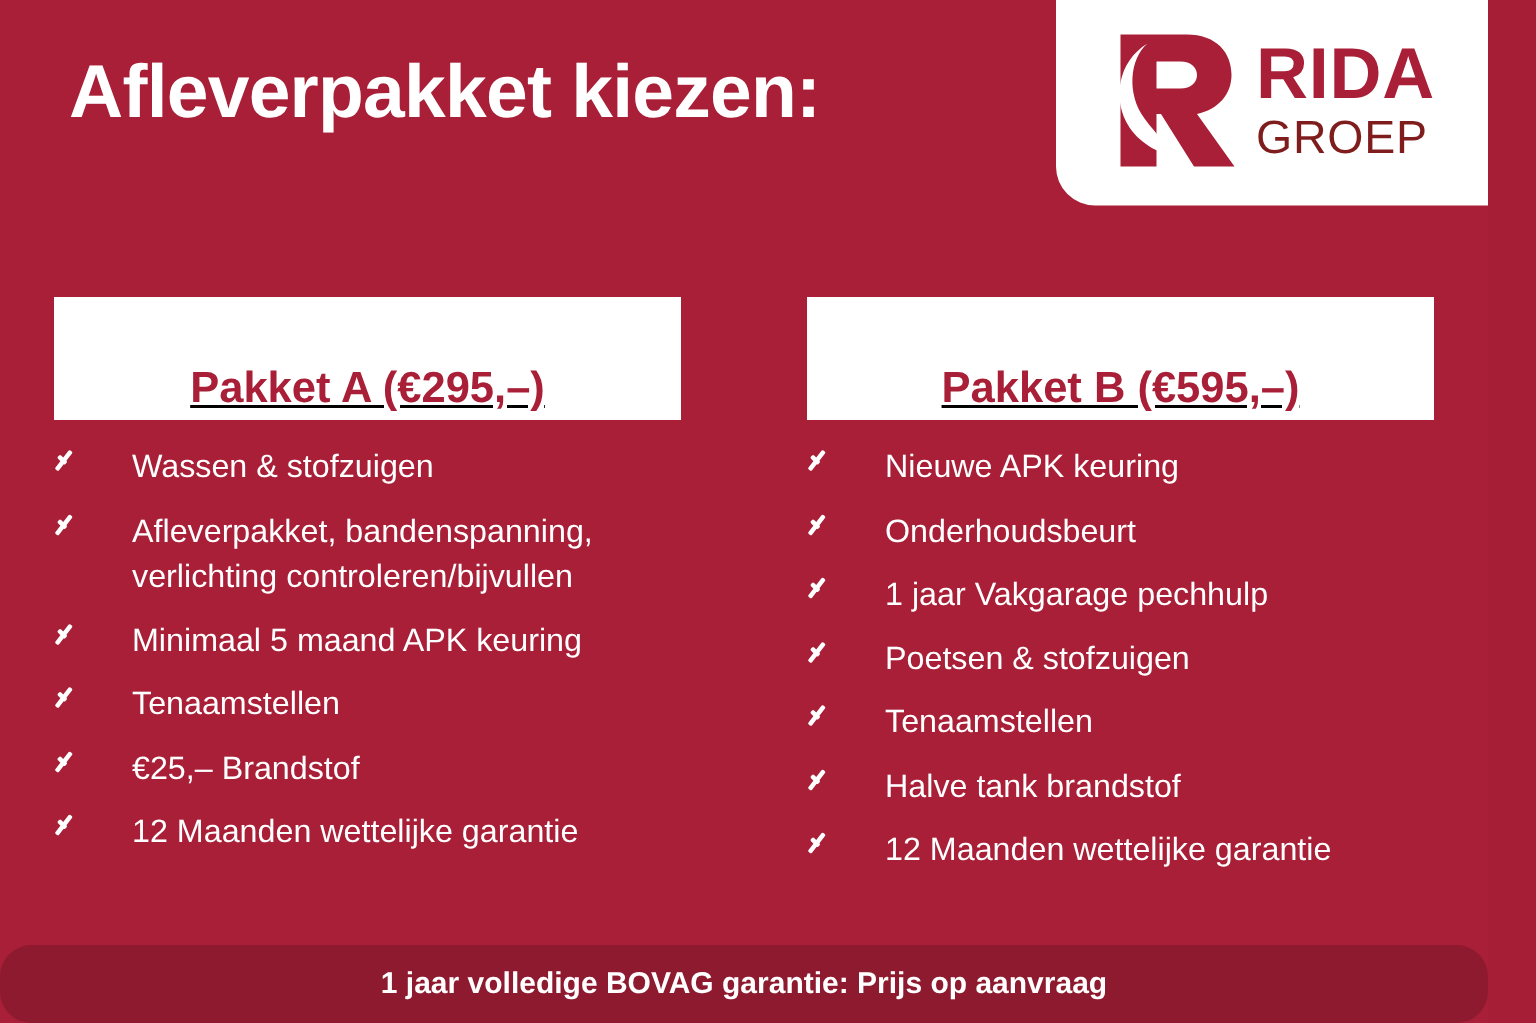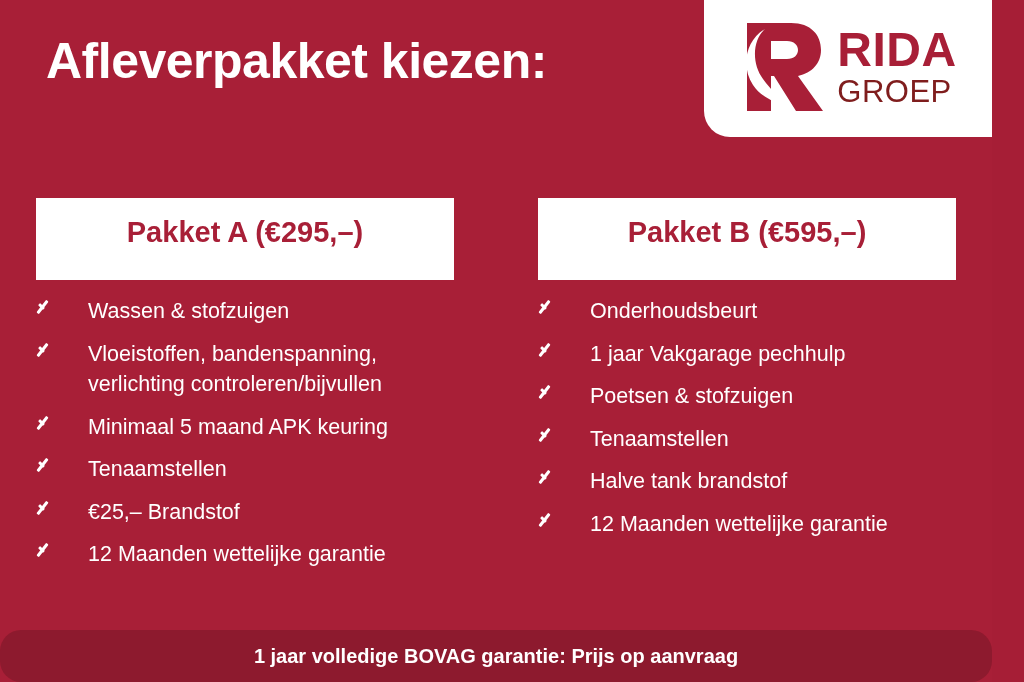--- a/index.html
+++ b/index.html
@@ -87,25 +87,26 @@
     gap: 84px;
   }
   .column {
     flex: 1 1 0;
     min-width: 0;
   }
   .pkg-header {
     background: #ffffff;
     height: 82px;
     display: flex;
-    align-items: flex-start;
+    align-items: flex-end;
     justify-content: center;
     text-align: center;
     box-sizing: border-box;
-    padding: 18px 10px;
+    padding: 4px 10px;
+    text-decoration: underline;
   }
   .pkg-header-text {
     font-size: 29px;
     font-weight: bold;
     color: #a81f37;
   }
   .feature-list {
     list-style: none;
     margin: 16px 0 0 0;
     padding: 0;
@@ -199,21 +200,21 @@
       <div class="pkg-header">
         <span class="pkg-header-text">Pakket A (€295,–)</span>
       </div>
       <ul class="feature-list">
         <li class="feature-item">
           <span class="check"></span>
           <span class="feature-text">Wassen &amp; stofzuigen</span>
         </li>
         <li class="feature-item">
           <span class="check"></span>
-          <span class="feature-text">Vloeistoffen, bandenspanning, verlichting controleren/bijvullen</span>
+          <span class="feature-text">Afleverpakket, bandenspanning, verlichting controleren/bijvullen</span>
         </li>
         <li class="feature-item">
           <span class="check"></span>
           <span class="feature-text">Minimaal 5 maand APK keuring</span>
         </li>
         <li class="feature-item">
           <span class="check"></span>
           <span class="feature-text">Tenaamstellen</span>
         </li>
         <li class="feature-item">
@@ -227,20 +228,24 @@
       </ul>
     </div>
 
     <div class="column">
       <div class="pkg-header">
         <span class="pkg-header-text">Pakket B (€595,–)</span>
       </div>
       <ul class="feature-list">
         <li class="feature-item">
           <span class="check"></span>
+          <span class="feature-text">Nieuwe APK keuring</span>
+        </li>
+        <li class="feature-item">
+          <span class="check"></span>
           <span class="feature-text">Onderhoudsbeurt</span>
         </li>
         <li class="feature-item">
           <span class="check"></span>
           <span class="feature-text">1 jaar Vakgarage pechhulp</span>
         </li>
         <li class="feature-item">
           <span class="check"></span>
           <span class="feature-text">Poetsen &amp; stofzuigen</span>
         </li>

